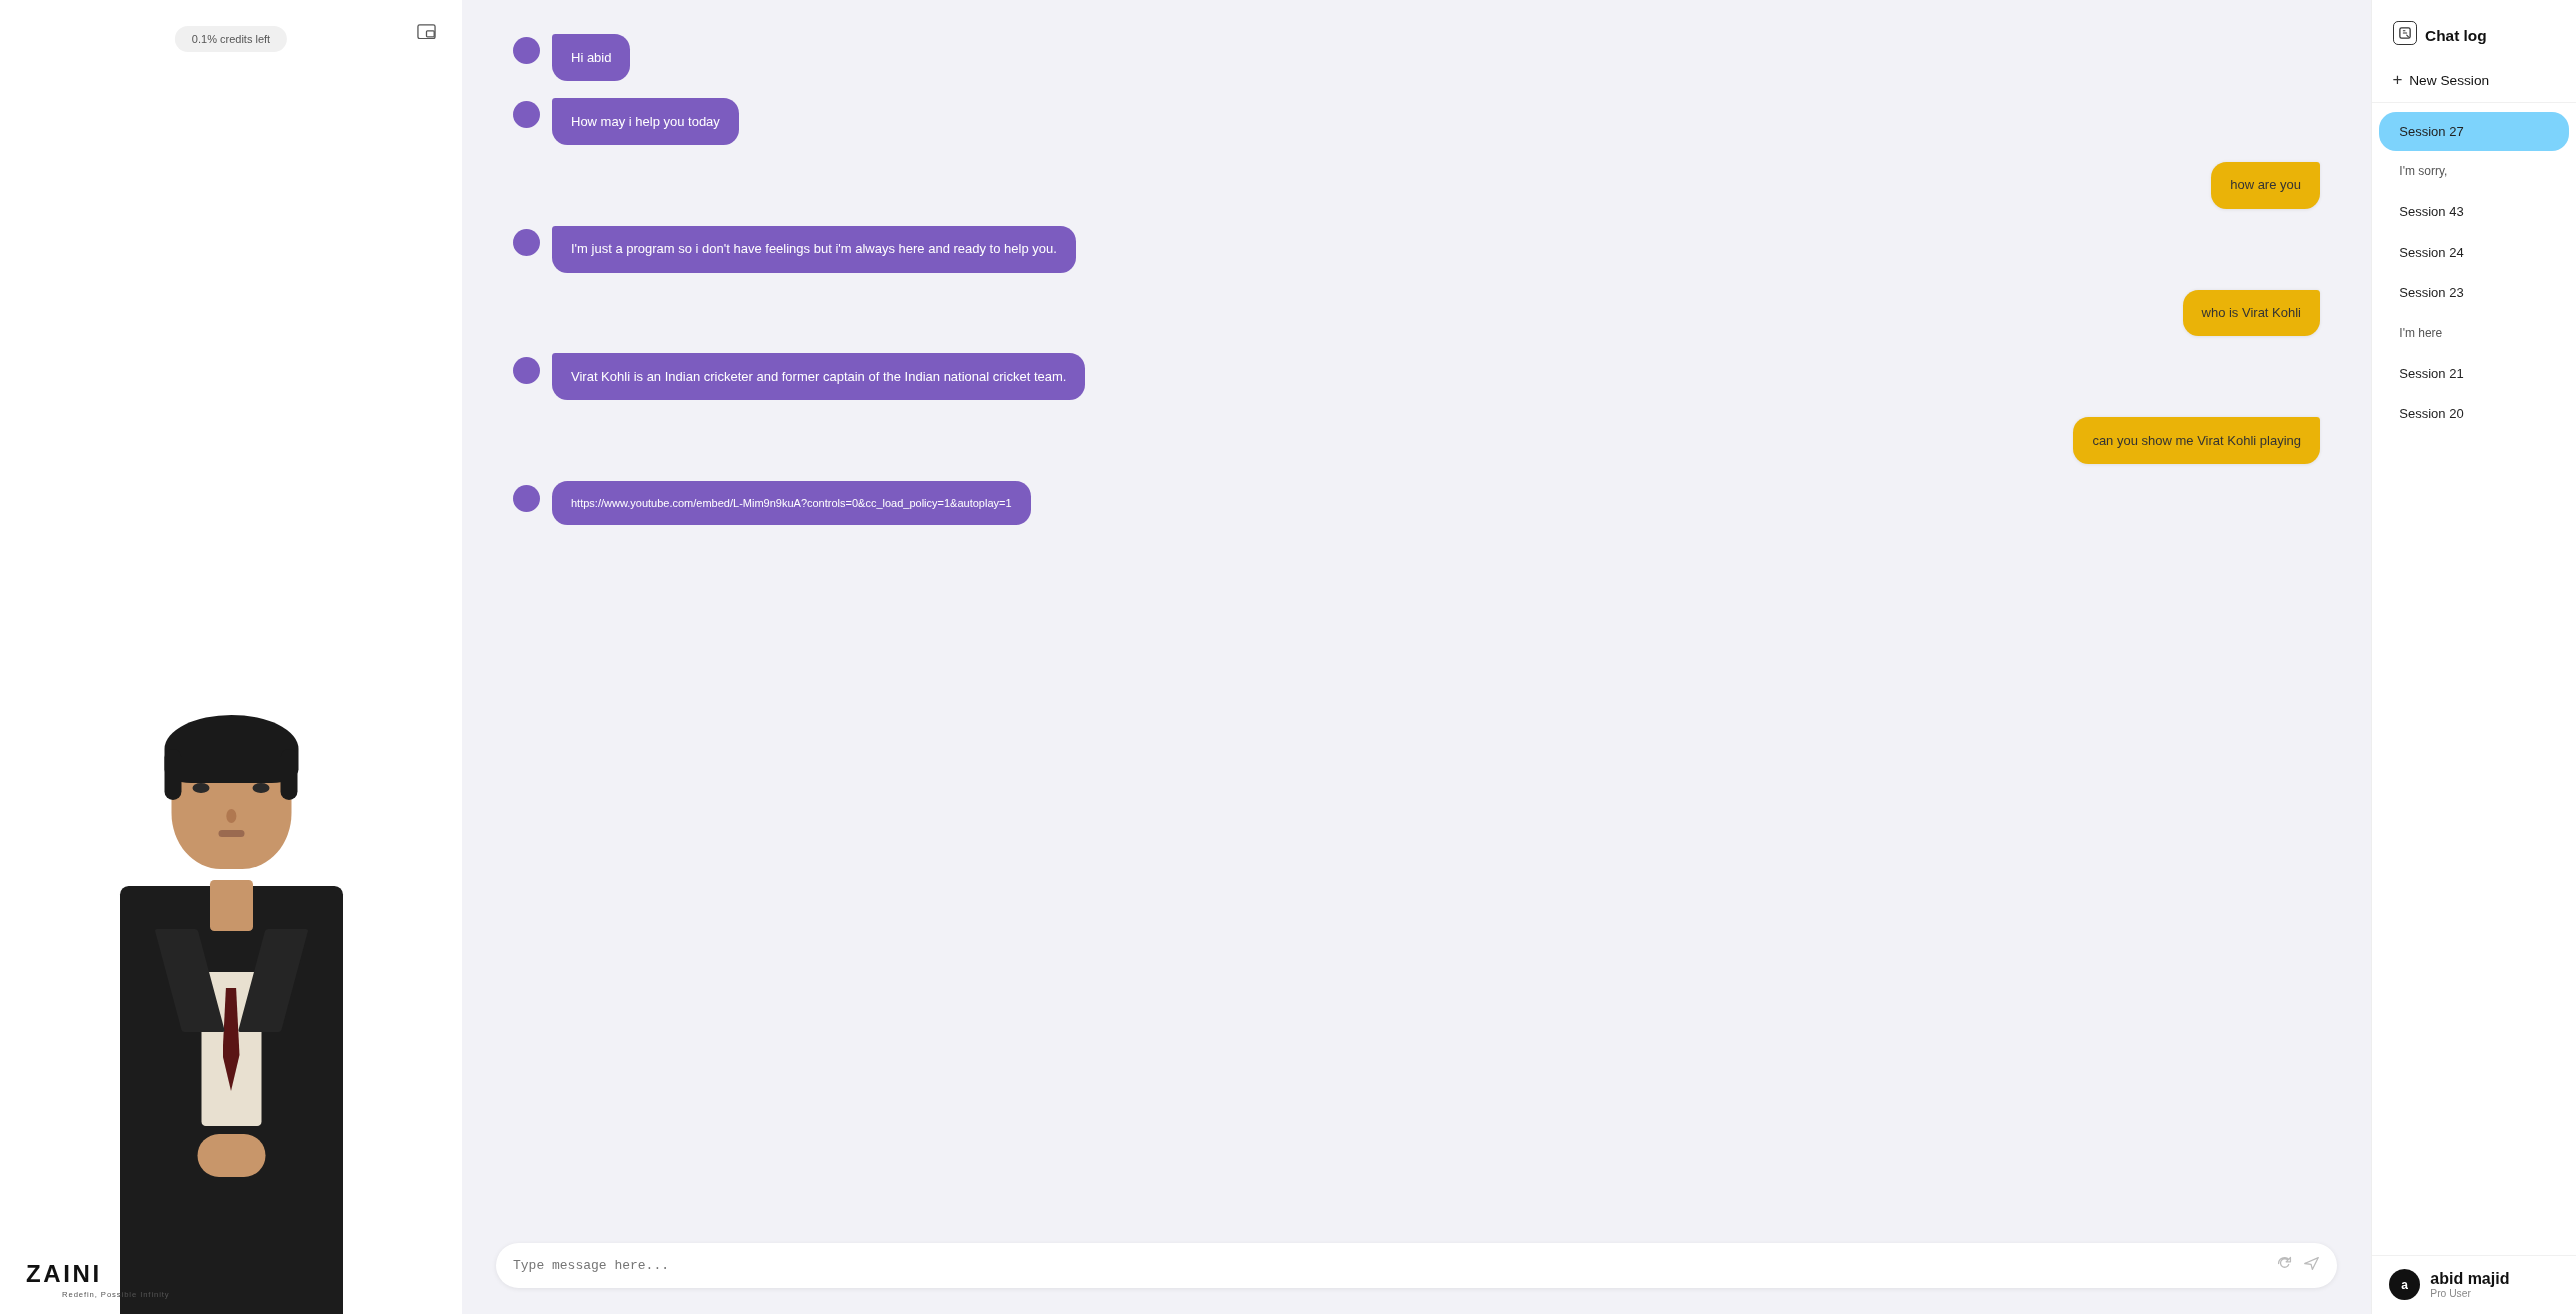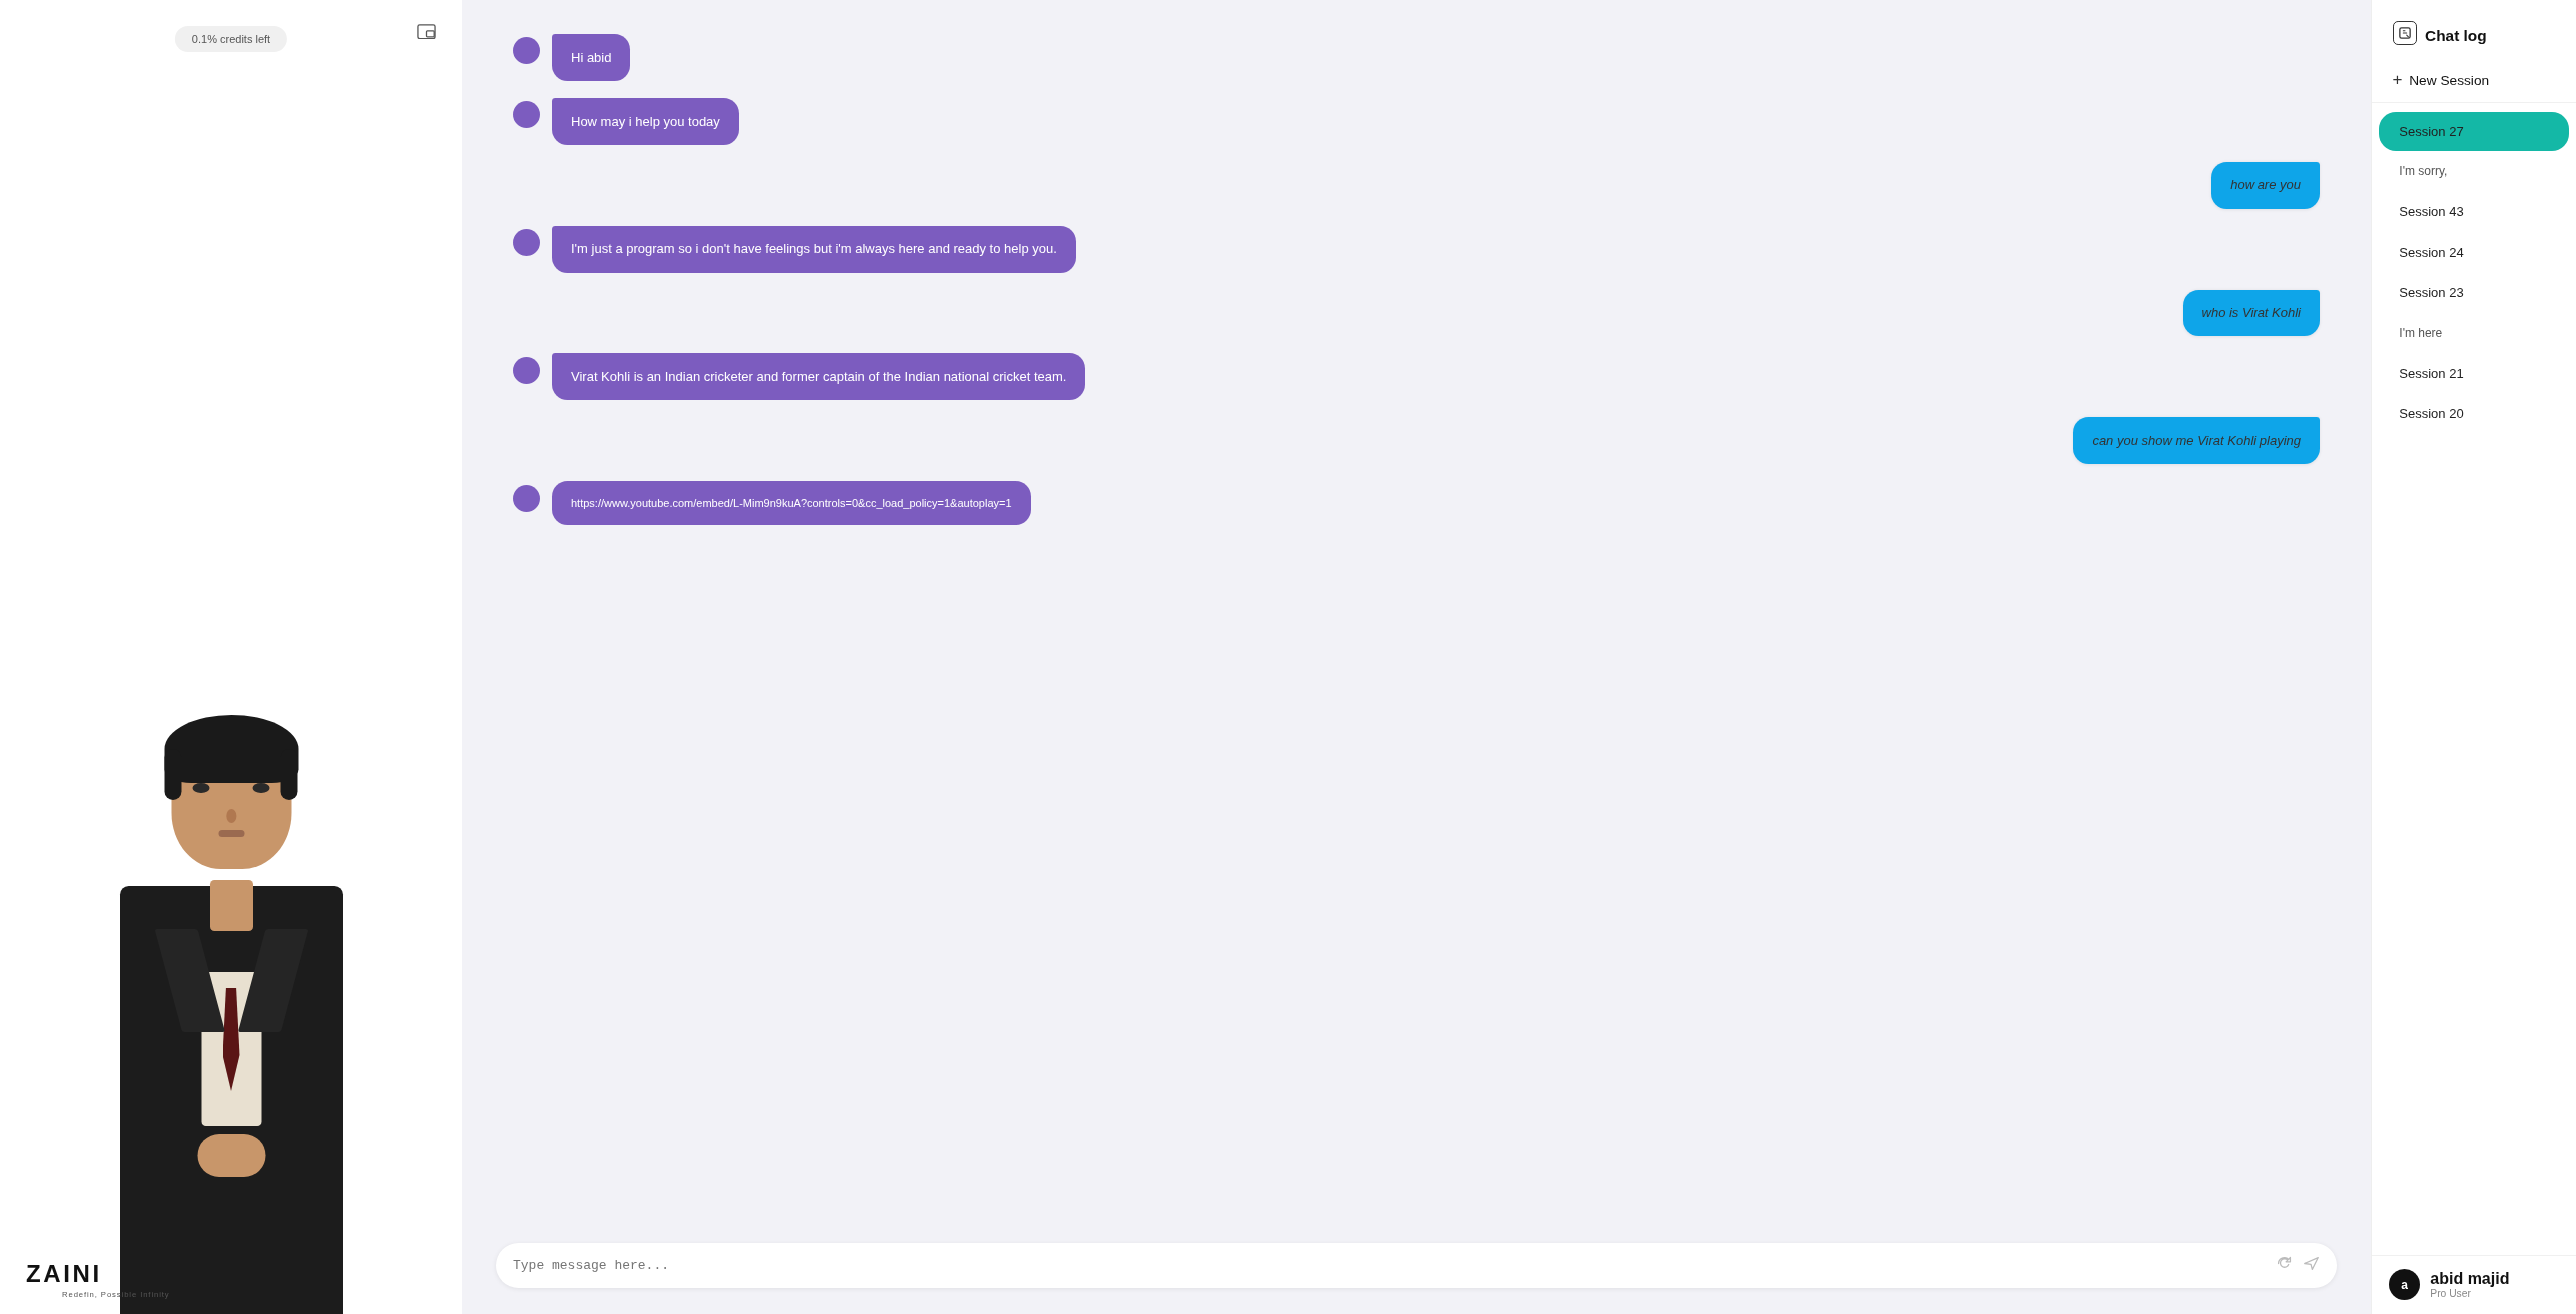--- a/index.html
+++ b/index.html
@@ -120,25 +120,24 @@
       line-height: 1.5;
     }
 
     .bubble.bot {
       background: #7c5cbf;
       color: #fff;
       border-top-left-radius: 3.4px;
     }
 
     .bubble.user {
-      background: #0ea5e9;
+      background: #eab308;
       color: #333;
       border-top-right-radius: 3.4px;
       box-shadow: 0 0.9px 3.4px rgba(0,0,0,0.08);
-      font-style: italic;
     }
 
     .bubble.url {
       background: #7c5cbf;
       color: #fff;
       font-size: 11px;
       word-break: break-all;
     }
 
     .chat-input-area {
@@ -241,21 +240,21 @@
     .session-item {
       padding: 12px 20.5px;
       font-size: 13px;
       color: #222;
       cursor: pointer;
       border-radius: 6.8px;
       margin: 1.7px 6.8px;
     }
 
     .session-item.active {
-      background: #14b8a6;
+      background: #7dd3fc;
       border-radius: 17px;
     }
 
     .session-item.sub-text {
       color: #555;
       font-size: 12px;
     }
 
     .user-profile {
       padding: 13.7px 17px;

